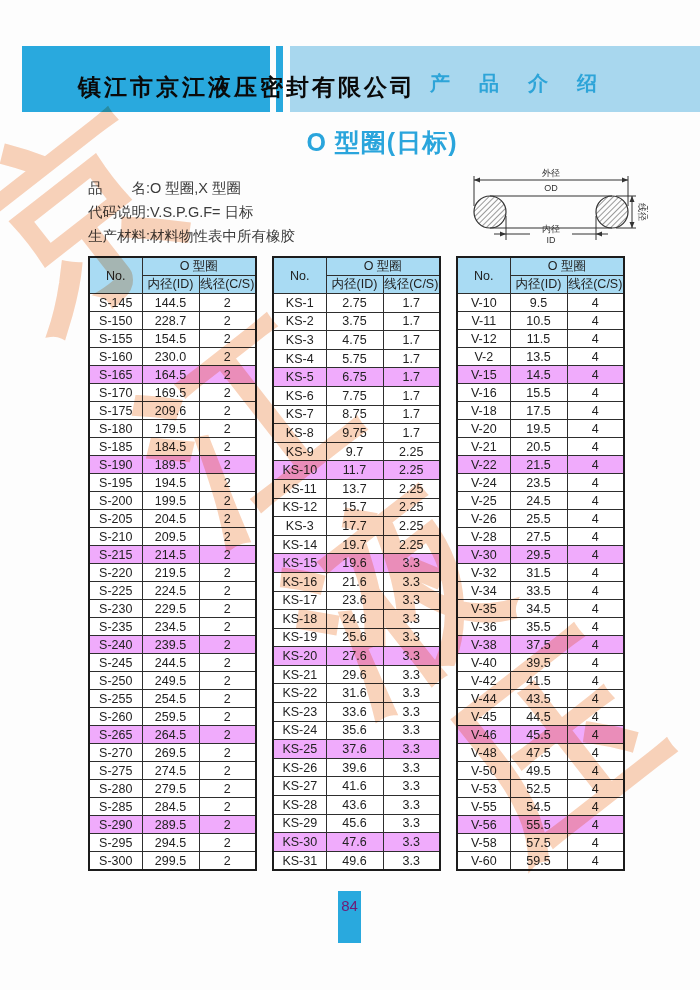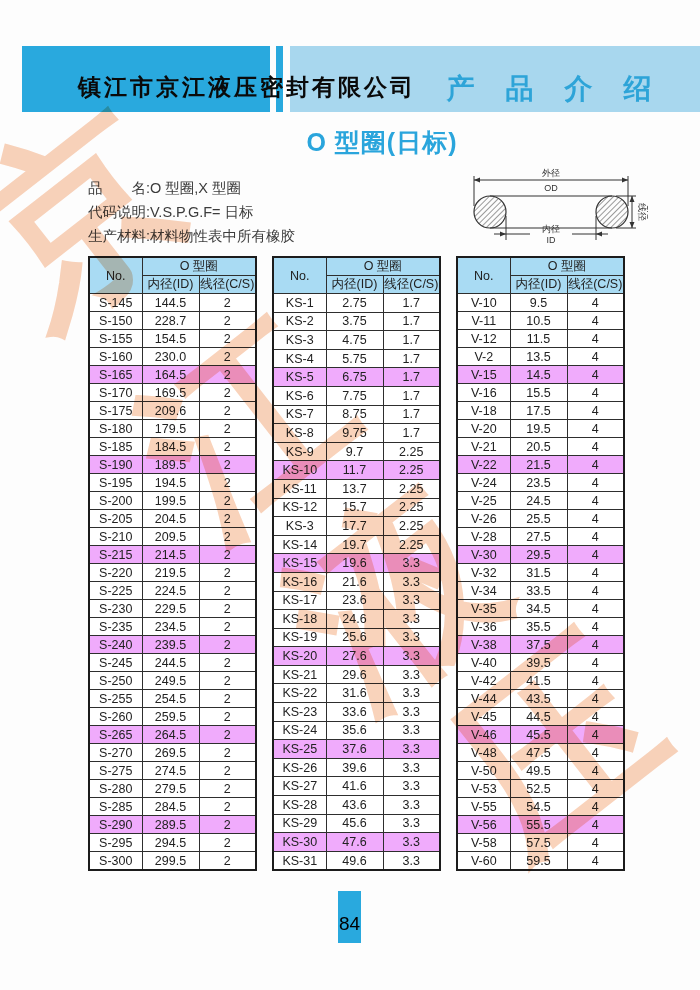--- a/index.html
+++ b/index.html
@@ -10,22 +10,22 @@
   
   .band-dark{position:absolute;left:22px;top:46px;width:248px;height:66px;background:#29a9de;}
   .band-stripe{position:absolute;left:276px;top:46px;width:7px;height:66px;background:#29a9de;}
   .band-light{position:absolute;left:290px;top:46px;width:410px;height:66px;background:#a8d7ee;}
   .company-name{
     position:absolute;left:78px;top:72px;width:330px;height:32px;
     font-size:23px;font-weight:bold;color:#0a0a0a;letter-spacing:3px;white-space:nowrap;
     font-family:"Liberation Serif","DejaVu Serif",serif;
   }
   .section-title{
-    position:absolute;left:430px;top:70px;width:250px;text-align:center;
-    font-size:28px;font-weight:bold;color:#2da4d8;letter-spacing:12px;white-space:nowrap;
+    position:absolute;left:430px;top:70px;width:250px;
+    font-size:20px;font-weight:bold;color:#2da4d8;letter-spacing:12px;white-space:nowrap;
     font-family:"Liberation Serif","DejaVu Serif",serif;
   }
   
   .page-title{
     position:absolute;left:0;top:126px;width:700px;text-align:center;
     font-size:25px;font-weight:bold;color:#2aa5dc;letter-spacing:1px;margin-left:32px;
   }
   .info-block{position:absolute;left:88px;top:176px;font-size:14.5px;color:#3c3c3c;line-height:24px;}
   
   .diagram{position:absolute;left:468px;top:166px;}
@@ -38,21 +38,21 @@
     font-size:12.5px;font-weight:normal;color:#222;overflow:hidden;white-space:nowrap;
   }
   table.tbl thead th{background:#a9dbf3;height:16px;}
   table.tbl thead th.no-h{height:34px;}
   table.tbl-32 tbody td{height:16.9px;}
   table.tbl-31 tbody td{height:17.6px;}
   table.tbl tbody tr.hl td{background:#f0abfc;}
   
   .page-badge{
     position:absolute;left:338px;top:891px;width:23px;height:52px;background:#29a9de;
-    color:#000000;font-size:19px;text-align:center;padding-top:22px;box-sizing:border-box;
+    color:#701a75;font-size:15px;text-align:center;padding-top:6px;box-sizing:border-box;
   }
   
   .watermark{position:absolute;left:0;top:0;width:700px;height:990px;pointer-events:none;z-index:6;
     mix-blend-mode:multiply;opacity:.38;}
   .wm-glyph{position:absolute;font-size:195px;font-weight:bold;color:#f08a4b;
     transform:rotate(-38deg);line-height:1;font-family:"Liberation Serif","DejaVu Serif",serif;}
 </style>
 </head>
 <body>
 

